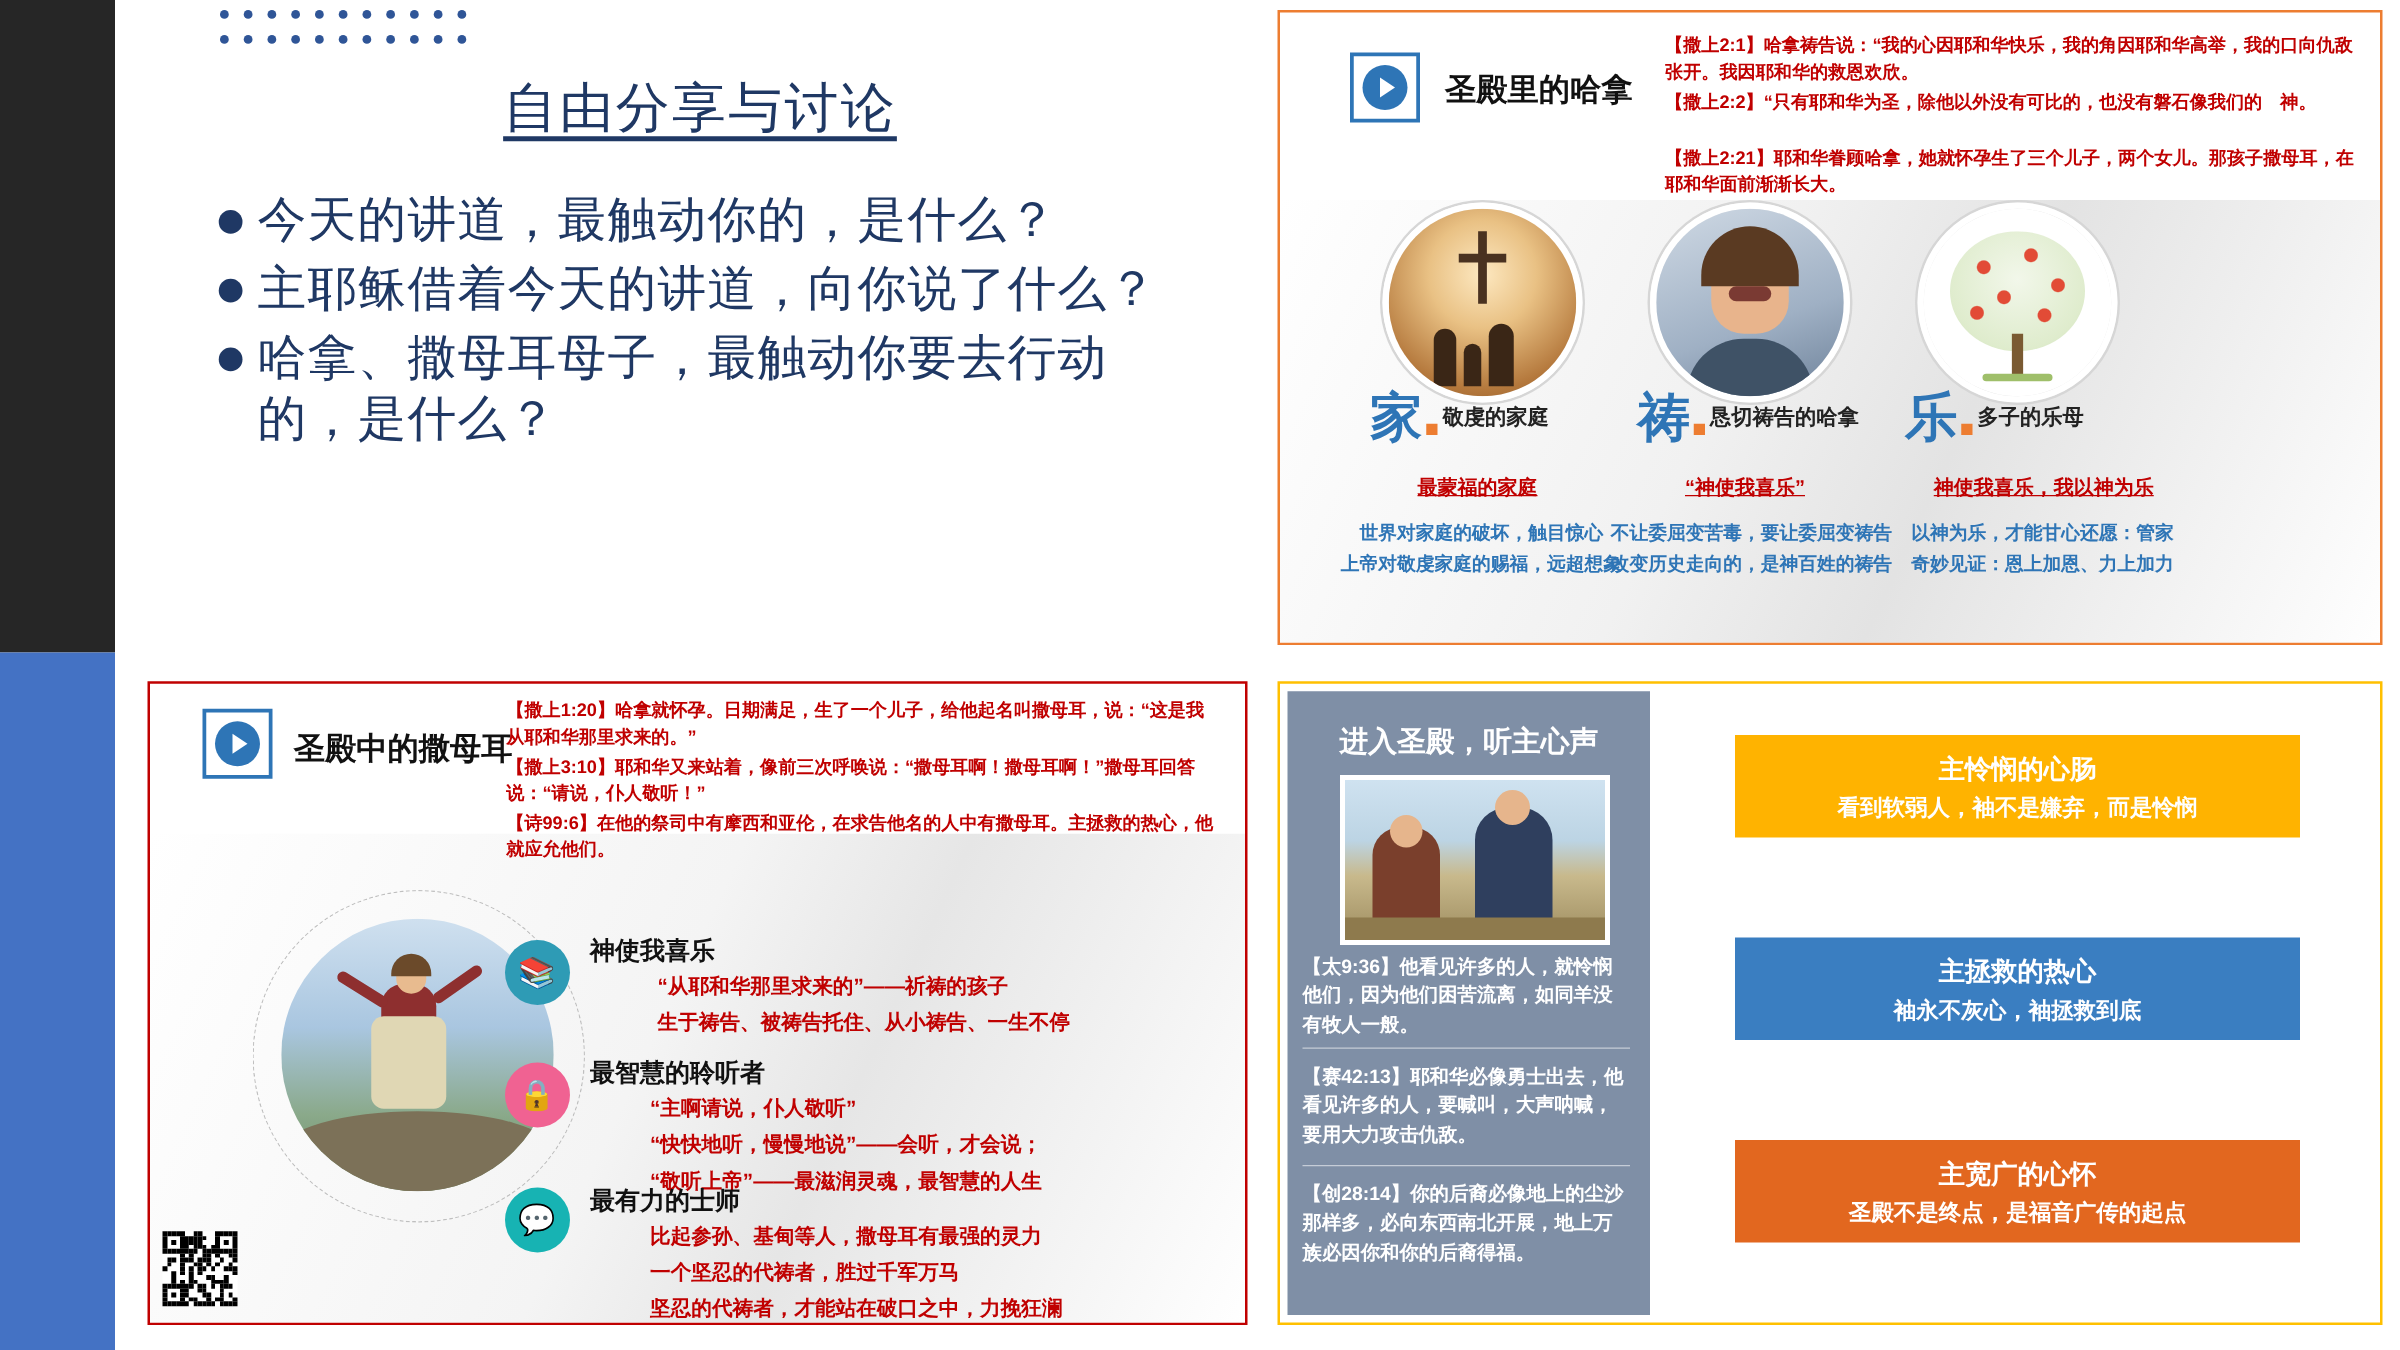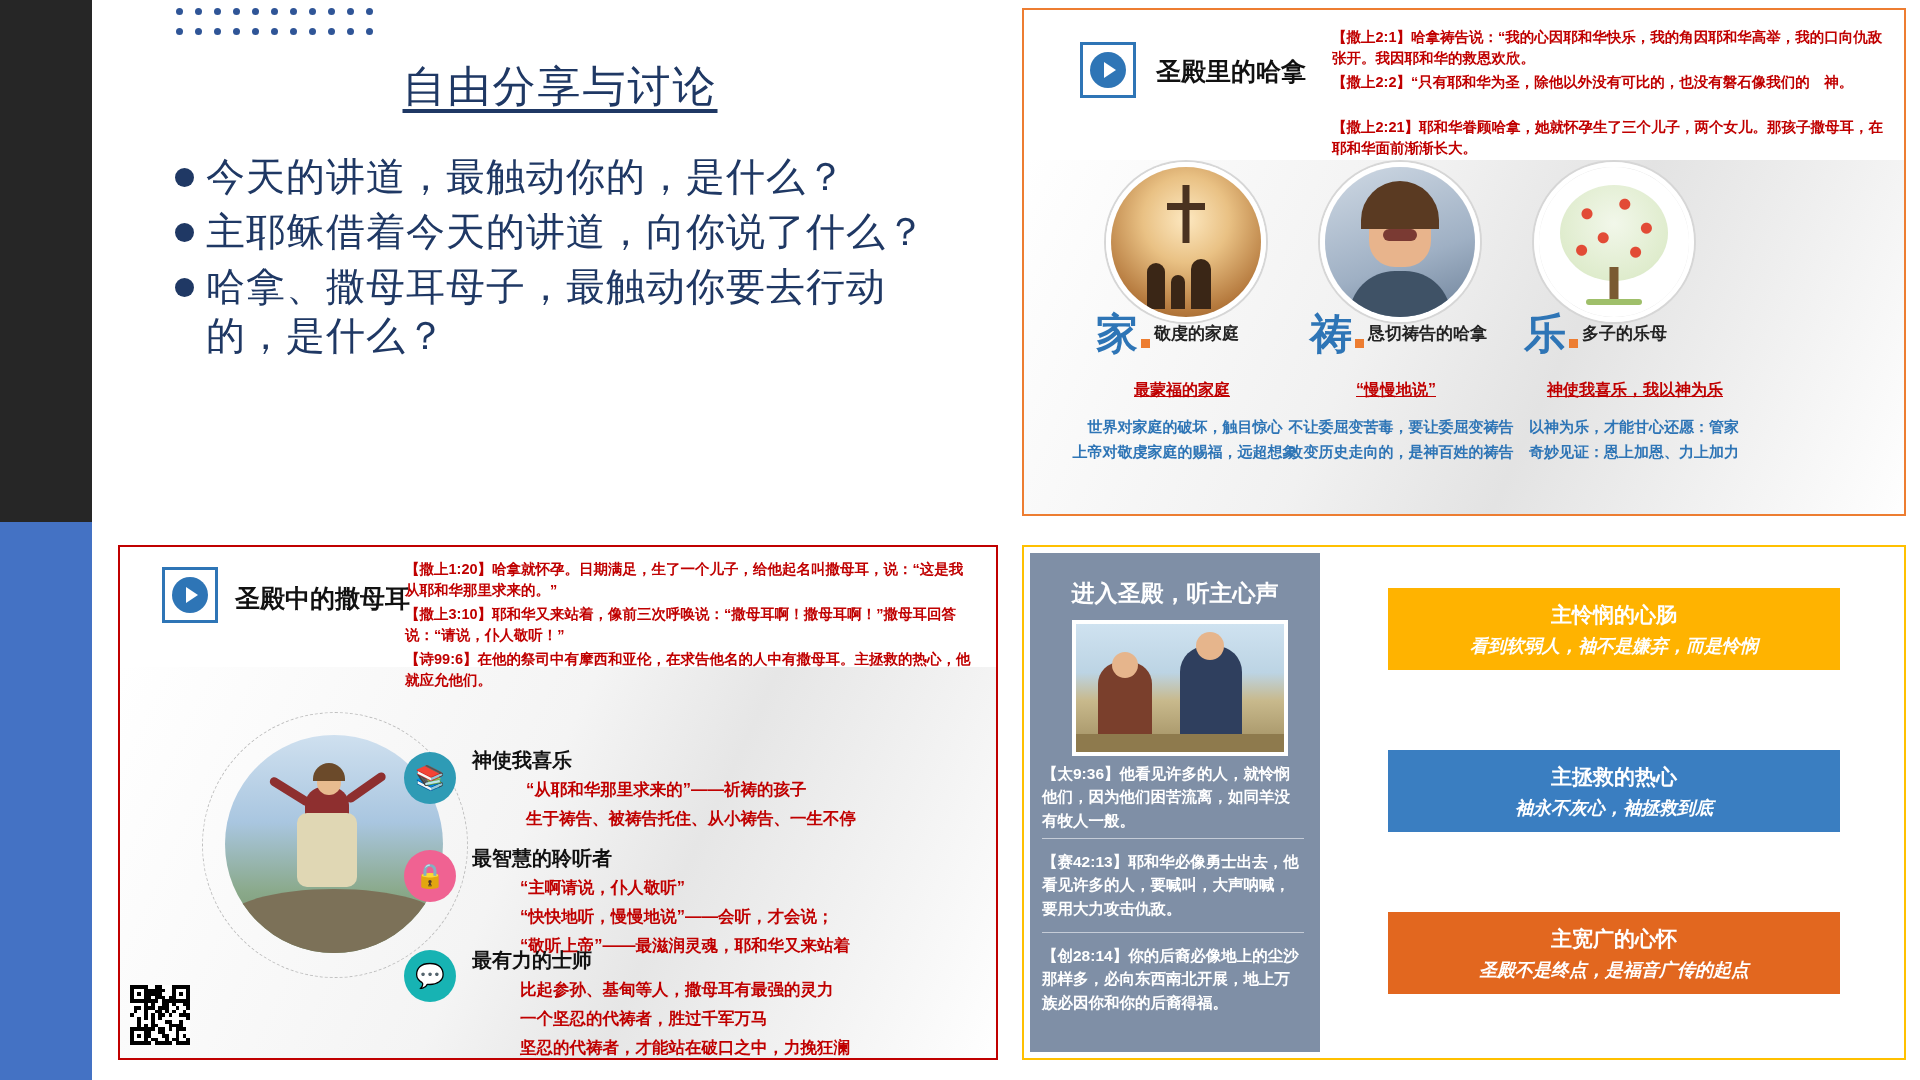--- a/index.html
+++ b/index.html
@@ -269,21 +269,20 @@
     text-align: center;
   }
   .callout .c-title {
     font-size: 21px;
     font-weight: bold;
     margin-bottom: 5px;
   }
   .callout .c-sub {
     font-size: 18px;
     font-weight: bold;
-    font-style: italic;
   }
 </style>
 </head>
 <body>
 
 <div class="slide">
 
   <div class="left-dark"></div>
   <div class="left-blue"></div>
 
@@ -381,21 +380,21 @@
     <div class="big-char" style="left:72px; top:296px;"><span>家</span><span class="dot-sq"></span></div>
     <div class="sub-bold" style="left:130px; top:312px;">敬虔的家庭</div>
 
     <div class="big-char" style="left:286px; top:296px;"><span>祷</span><span class="dot-sq"></span></div>
     <div class="sub-bold" style="left:344px; top:312px;">恳切祷告的哈拿</div>
 
     <div class="big-char" style="left:500px; top:296px;"><span>乐</span><span class="dot-sq"></span></div>
     <div class="sub-bold" style="left:558px; top:312px;">多子的乐母</div>
 
     <div class="red-underline" style="left:58px; top:370px; width:200px;">最蒙福的家庭</div>
-    <div class="red-underline" style="left:272px; top:370px; width:200px;">“慢慢地说”</div>
+    <div class="red-underline" style="left:272px; top:370px; width:200px;">“神使我喜乐”</div>
     <div class="red-underline" style="left:486px; top:370px; width:250px;">神使我喜乐，我以神为乐</div>
 
     <div class="blue-note" style="left:36px; top:405px; width:250px;">
       <div>世界对家庭的破坏，触目惊心</div>
       <div>上帝对敬虔家庭的赐福，远超想象</div>
     </div>
     <div class="blue-note" style="left:252px; top:405px; width:250px;">
       <div>不让委屈变苦毒，要让委屈变祷告</div>
       <div>改变历史走向的，是神百姓的祷告</div>
     </div>
@@ -441,21 +440,21 @@
     <div class="sam-head" style="left:352px; top:200px;">神使我喜乐</div>
     <div class="sam-line" style="left:406px; top:228px;">
       <div>“从耶和华那里求来的”——祈祷的孩子</div>
       <div>生于祷告、被祷告托住、从小祷告、一生不停</div>
     </div>
 
     <div class="sam-head" style="left:352px; top:298px;">最智慧的聆听者</div>
     <div class="sam-line" style="left:400px; top:326px;">
       <div>“主啊请说，仆人敬听”</div>
       <div>“快快地听，慢慢地说”——会听，才会说；</div>
-      <div>“敬听上帝”——最滋润灵魂，耶和华又来站着</div>
+      <div>“敬听上帝”——最滋润灵魂，最智慧的人生</div>
     </div>
 
     <div class="sam-head" style="left:352px; top:400px;">最有力的士师</div>
     <div class="sam-line" style="left:400px; top:428px;">
       <div>比起参孙、基甸等人，撒母耳有最强的灵力</div>
       <div>一个坚忍的代祷者，胜过千军万马</div>
       <div>坚忍的代祷者，才能站在破口之中，力挽狂澜</div>
     </div>
   </div>
 

